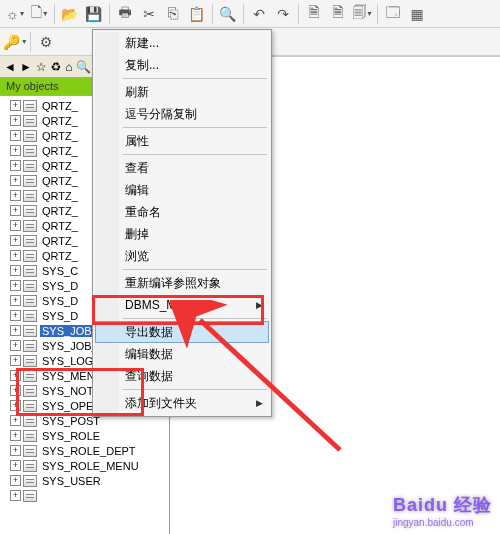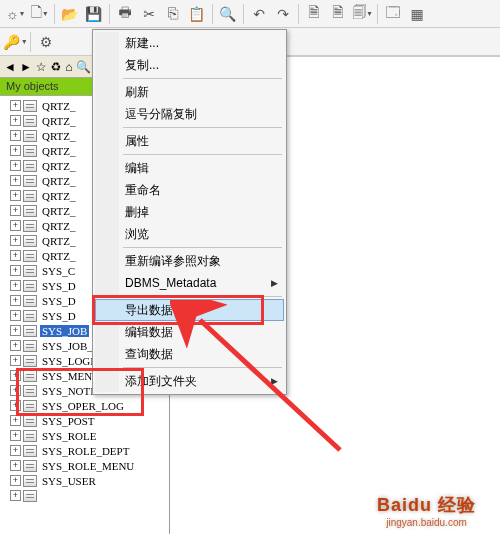--- a/index.html
+++ b/index.html
@@ -15,43 +15,43 @@
 .layout { display: flex; height: calc(534px - 56px); }
 .sidebar { width: 170px; background: #fff; border-right: 1px solid #999; display: flex; flex-direction: column; }
 .sidebar-tools { height: 22px; background: #ece9d8; border-bottom: 1px solid #aca899; display:flex; align-items:center; gap:4px; padding:0 4px; font-size:12px;}
 .sidebar-tab { height: 18px; background: #84cc16; border-bottom: 1px solid #aca899; font-size: 11px; padding: 2px 6px; color:#333;}
 .tree { flex: 1; overflow: hidden; background: #fff; padding: 2px 0; }
 .tree-item { display: flex; align-items: center; height: 15px; font-size: 11px; color: #000; white-space: nowrap; padding-left: 10px; }
 .tree-item .exp { width: 11px; height: 11px; border: 1px solid #888; background:#fff; font-size: 9px; line-height: 9px; text-align: center; color:#333; margin-right: 2px; }
 .tree-item .ico { width: 14px; height: 12px; margin-right: 3px; display:inline-block; background: linear-gradient(#fff,#ddd); border:1px solid #888; position:relative;}
 .tree-item .ico::before, .tree-item .ico::after { content:""; position:absolute; left:2px; right:2px; height:1px; background:#888;}
 .tree-item .ico::before { top:3px;} .tree-item .ico::after { top:6px;}
-.tree-item .lbl { padding: 0 2px; font-family: Liberation Serif, serif; }
+.tree-item .lbl { padding: 0 2px; }
 .tree-item.sel .lbl { background: #316ac5; color: #fff; }
 
 .main { flex: 1; background: #fff; border-top:1px solid #ccc; }
 
 
-.ctxmenu { position: absolute; left: 92px; top: 29px; width: 195px; background: #f5f5f5; border: 1px solid #979797; box-shadow: 2px 2px 4px rgba(0,0,0,0.25); padding: 2px; }
+.ctxmenu { position: absolute; left: 92px; top: 29px; width: 180px; background: #f5f5f5; border: 1px solid #979797; box-shadow: 2px 2px 4px rgba(0,0,0,0.25); padding: 2px; }
 .ctxmenu .gutter { position: absolute; left: 2px; top: 2px; bottom: 2px; width: 24px; background: #eee; }
 .mi { position: relative; height: 22px; display: flex; align-items: center; font-size: 12px; color: #000; padding-left: 30px; padding-right: 18px; }
 .mi.hl { background: #cde6f7; border:1px solid #7da2ce; padding-left:29px; padding-right:17px; }
 .mi .arrow { position: absolute; right: 6px; font-size: 9px; color:#333; }
 .msep { height: 1px; background: #c5c5c5; margin: 2px 2px 2px 28px; }
 
 
 .hlbox { position: absolute; border: 3px solid #e33; pointer-events: none; }
 .box1 { left: 92px; top: 295px; width: 172px; height: 30px; }
 .box2 { left: 16px; top: 368px; width: 128px; height: 48px; }
 
 
 .arrow-svg { position: absolute; left: 170px; top: 300px; pointer-events:none; }
 
 
-.wm { position: absolute; right: 24px; bottom: 6px; color: #c2410c; text-align:center; font-family: Arial; text-shadow:0 0 4px rgba(0,0,0,.4);}
+.wm { position: absolute; right: 8px; bottom: 6px; color: #8b5cf6; text-align:left; font-family: Arial; text-shadow:0 0 4px rgba(0,0,0,.4);}
 .wm .big { font-size: 18px; font-weight:bold; letter-spacing:1px;}
 .wm .small { font-size: 10px; opacity:.85;}
 </style>
 </head>
 <body>
 
 <div class="toolbar">
   <div class="tb-btn">☼<span class="dropdown-caret">▾</span></div>
   <div class="tb-btn">🗋<span class="dropdown-caret">▾</span></div>
   <div class="tb-sep"></div>
@@ -252,20 +252,23 @@
     </div>
     <div class="mi">
       <span>逗号分隔复制</span>
     </div>
     <div class="msep"></div>
     <div class="mi">
       <span>属性</span>
     </div>
     <div class="msep"></div>
     <div class="mi">
+      <span>查看</span>
+    </div>
+    <div class="mi">
       <span>编辑</span>
     </div>
     <div class="mi">
       <span>重命名</span>
     </div>
     <div class="mi">
       <span>删掉</span>
     </div>
     <div class="mi">
       <span>浏览</span>

